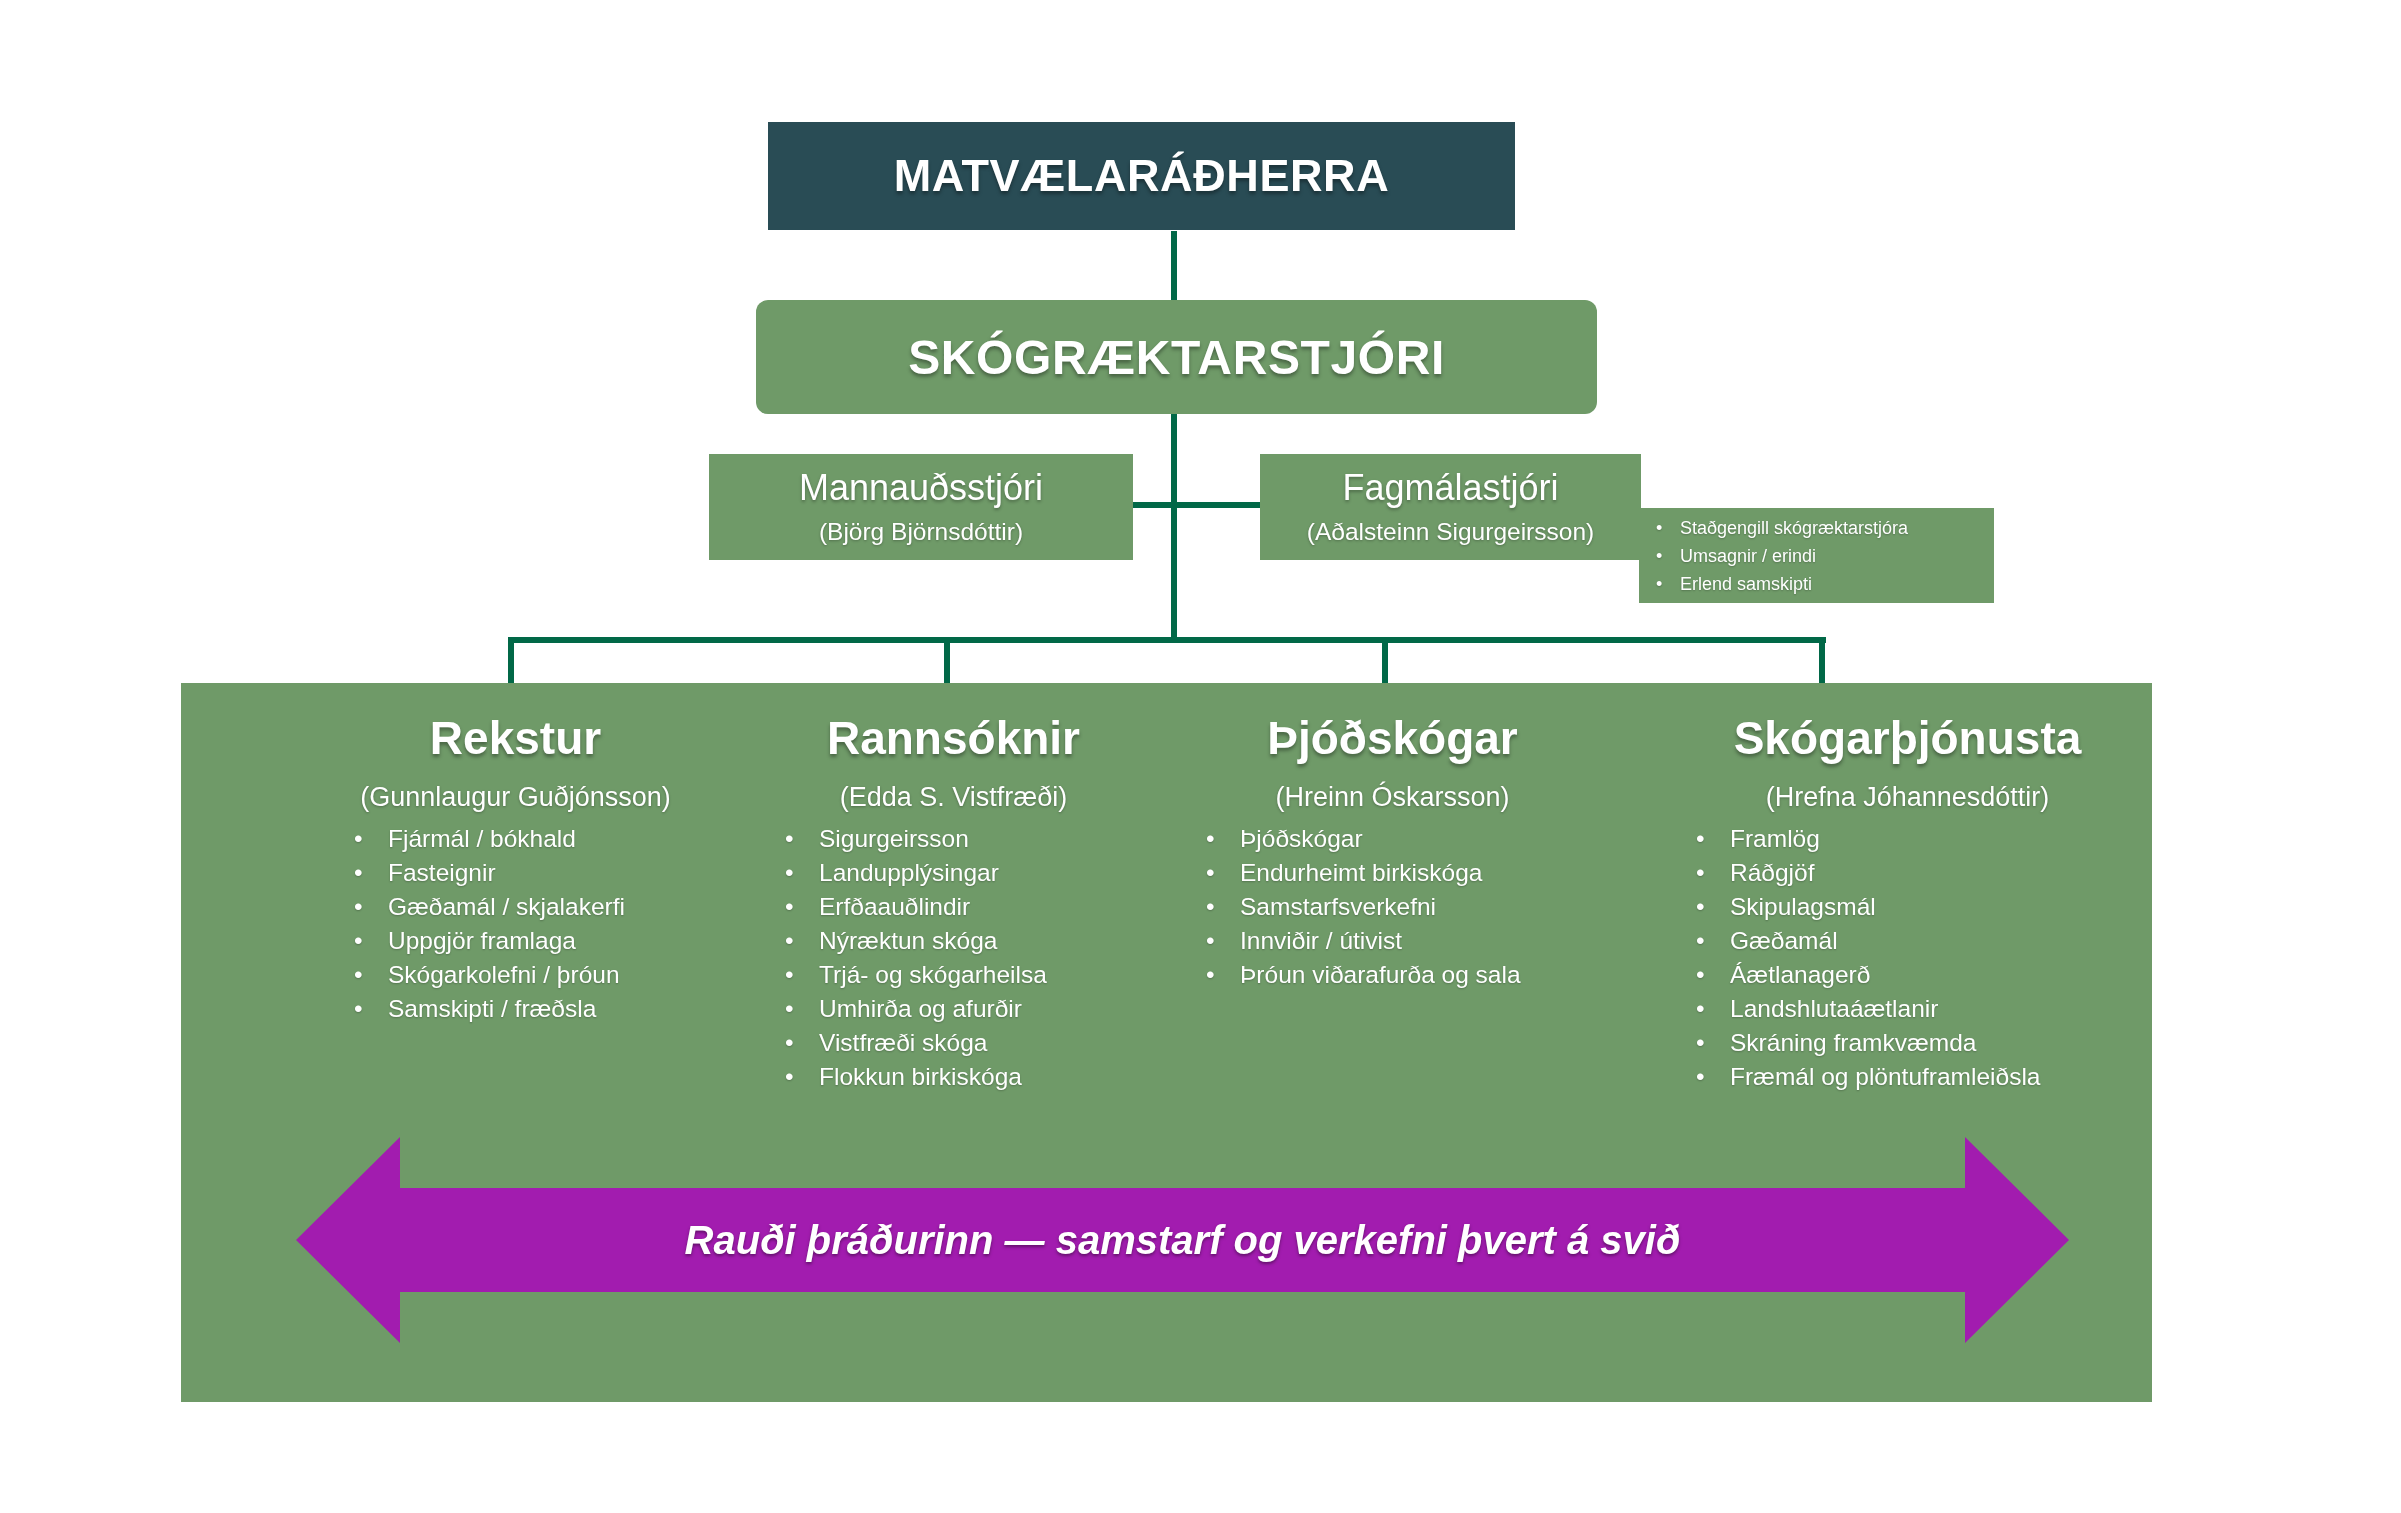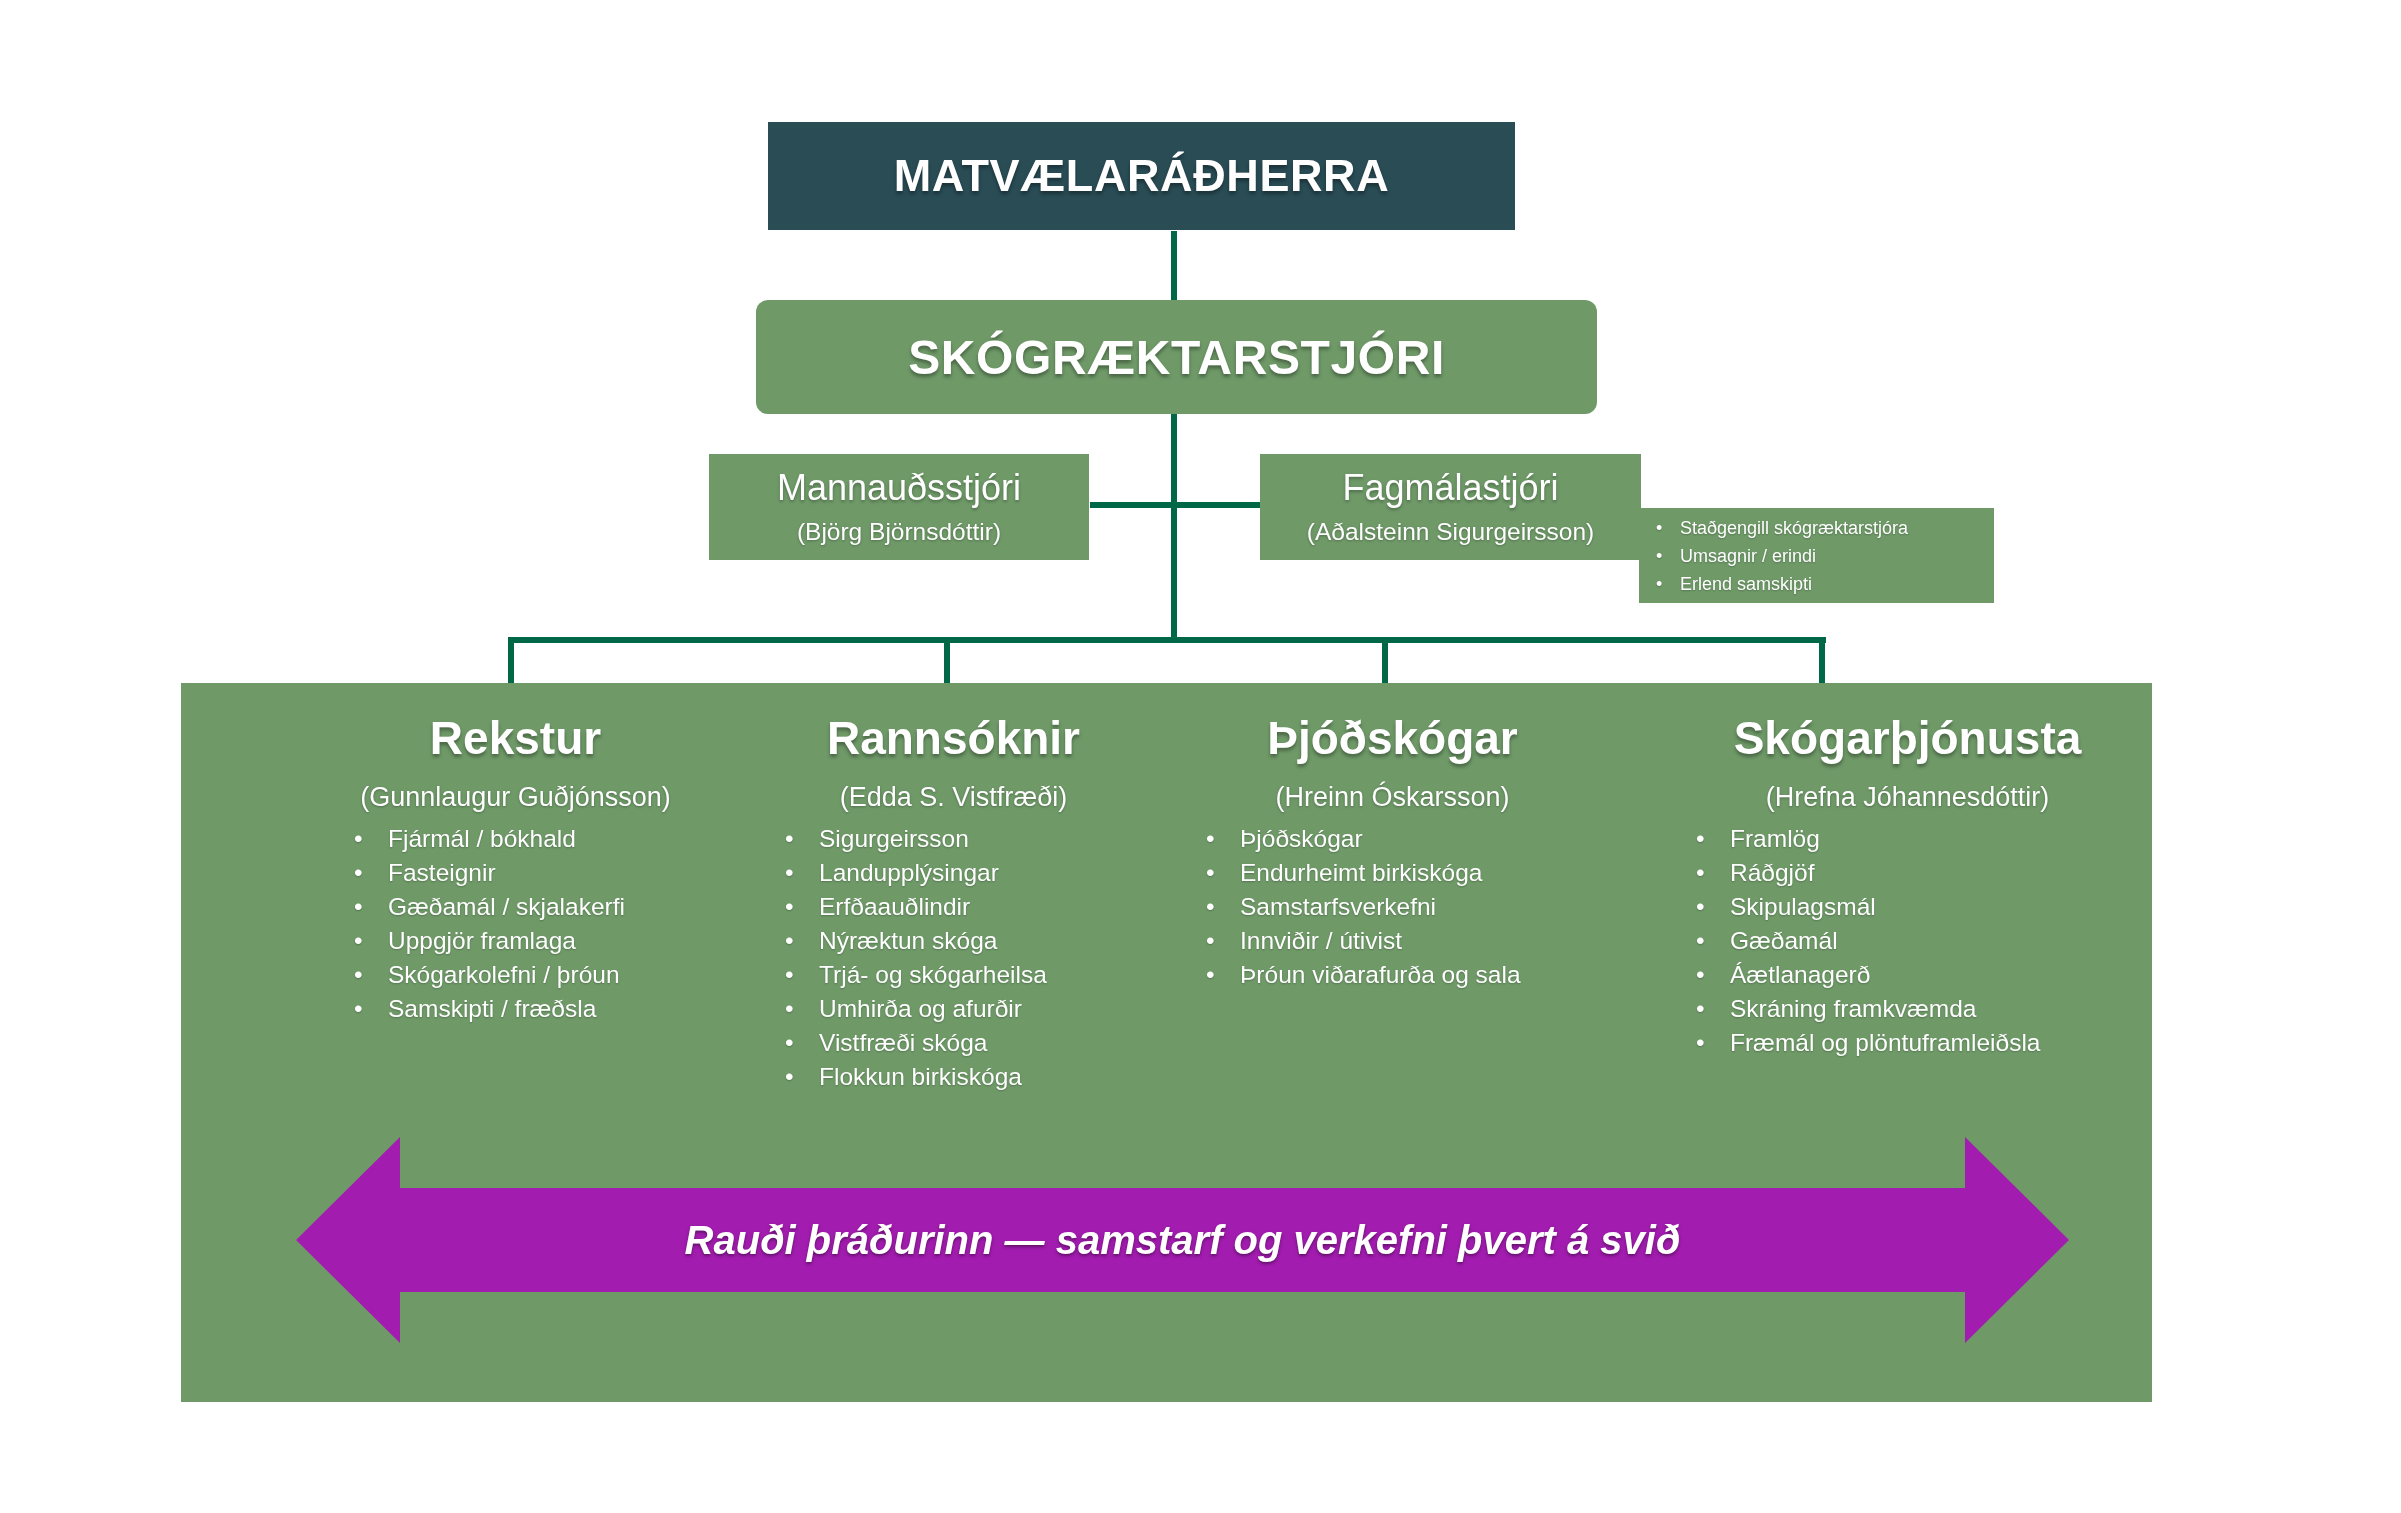--- a/index.html
+++ b/index.html
@@ -30,21 +30,21 @@
   }
   .director .t{font-size:48px;font-weight:bold;letter-spacing:0.6px;
     text-shadow:0 2.6px 3.9px rgba(0,0,0,0.35);}
   .mgr{
     background:#6F9A68;gap:9px;
   }
   .mgr .t{font-size:36px;font-weight:400;line-height:41px;
     text-shadow:0 1.9px 3.2px rgba(0,0,0,0.3);}
   .mgr .n{font-size:24.5px;font-weight:400;line-height:30px;
     text-shadow:0 1.3px 2.6px rgba(0,0,0,0.3);}
-  .mgr-left{left:709px;top:454px;width:380px;height:106px;}
+  .mgr-left{left:709px;top:454px;width:424px;height:106px;}
   .mgr-right{left:1260px;top:454px;width:381px;height:106px;}
 
   
   .deputy{
     position:absolute;left:1639px;top:508px;width:355px;height:95px;
     background:#6F9A68;color:#fff;
     box-sizing:border-box;padding:6.4px 6.4px 6.4px 13px;
   }
   .deputy ul{margin:0;padding:0;list-style:none;}
   .deputy li{
@@ -195,20 +195,21 @@
 
   <div class="col col-4">
     <div class="col-title">Skógarþjónusta</div>
     <div class="col-name">(Hrefna Jóhannesdóttir)</div>
     <ul class="col-list">
         <li>Framlög</li>
         <li>Ráðgjöf</li>
         <li>Skipulagsmál</li>
         <li>Gæðamál</li>
         <li>Áætlanagerð</li>
+        <li>Landshlutaáætlanir</li>
         <li>Skráning framkvæmda</li>
         <li>Fræmál og plöntuframleiðsla</li>
       </ul>
   </div>
 
   <div class="banner">
     <div class="t">Rauði þráðurinn — samstarf og verkefni þvert á svið</div>
   </div>
 
 </div>

